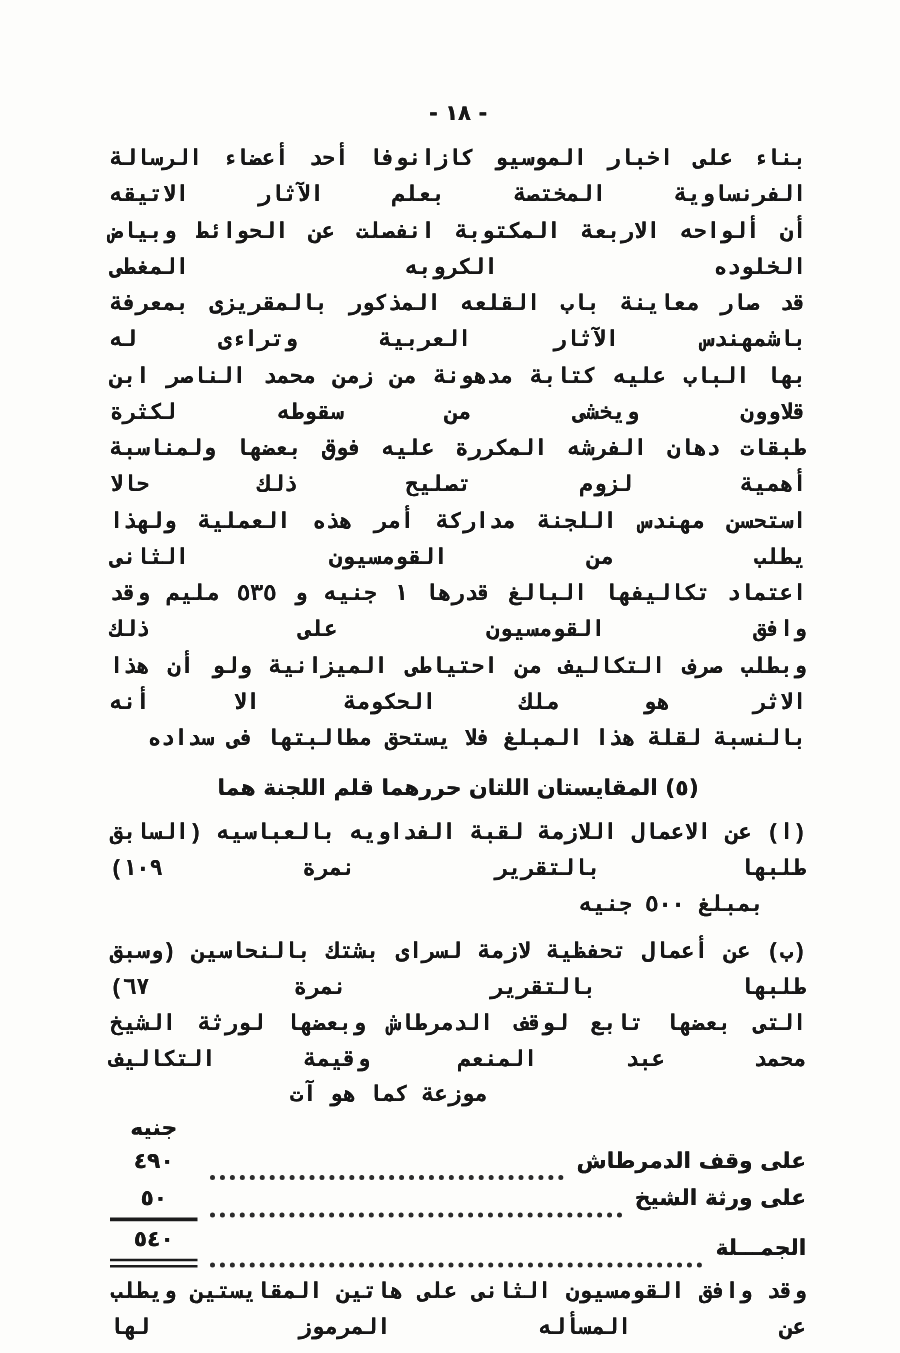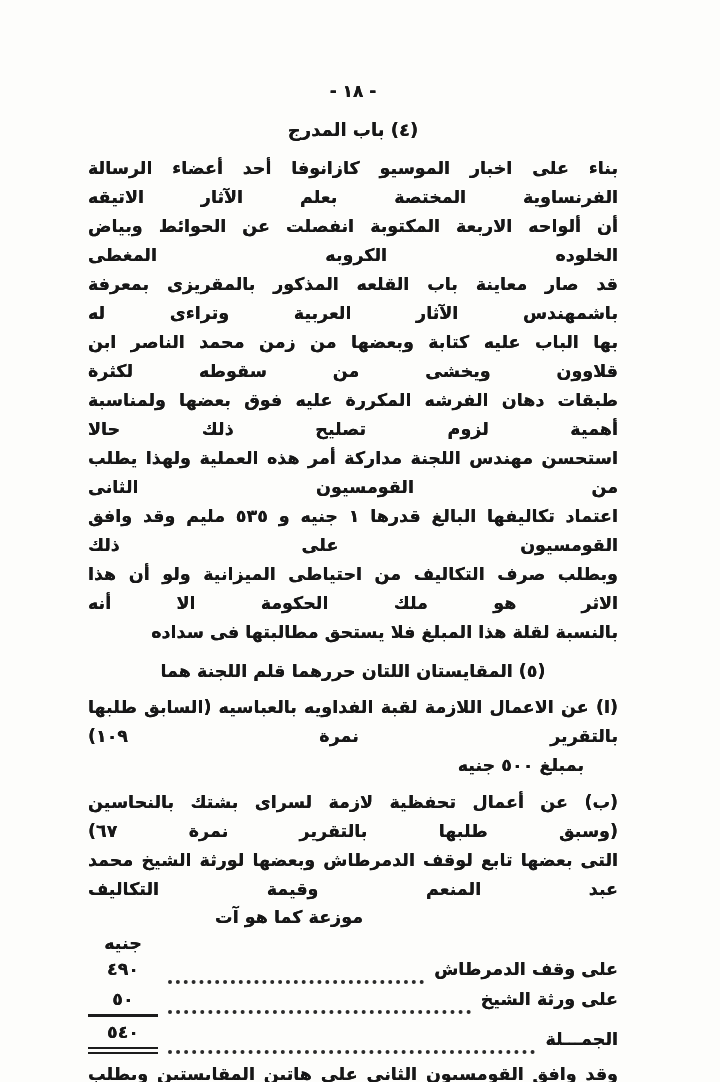--- a/index.html
+++ b/index.html
@@ -6,32 +6,32 @@
   body{
     width:720px;height:1082px;
     background:#fdfdfb;
     font-family:"DejaVu Sans",sans-serif;
     color:#171717;
     overflow:hidden;
   }
   .page{
     box-sizing:border-box;
     width:720px;height:968px;
-    padding:78px 102px 0 88px;
+    padding:78px 75px 0 88px;
     direction:rtl;
     text-shadow:0 0 .5px #1a1a1a;
   }
   .center{text-align:center;}
   .pageno{
     font-size:17px;font-weight:700;letter-spacing:2px;
     height:26px;line-height:26px;
   }
   .h4{font-size:18px;font-weight:700;margin-top:12px;height:28px;line-height:28px;}
   .h5{font-size:17.5px;font-weight:700;margin-top:10px;height:28px;line-height:28px;}
-  .para{margin-top:10px;}
+  .para{margin-top:10px;font-family:Liberation Mono, monospace;}
   .jline{
     font-size:17.5px;font-weight:700;line-height:29px;
     text-align:justify;text-align-last:justify;
     word-spacing:1px;white-space:normal;
   }
   .lastline{
     font-size:17.5px;font-weight:700;line-height:29px;
     text-align:right;
   }
   .indent-right{padding-right:34px;}
@@ -57,27 +57,26 @@
   }
   .closing{margin-top:6px;}
 </style>
 </head>
 <body>
 
 <div class="page">
 
   <div class="pageno center">- ١٨ -</div>
 
-  <div class="h4 center">(٤) باب المدرج</div>
 
   <div class="para">
     <div class="jline">بناء على اخبار الموسيو كازانوفا أحد أعضاء الرسالة الفرنساوية المختصة بعلم الآثار الاتيقه</div>
     <div class="jline">أن ألواحه الاربعة المكتوبة انفصلت عن الحوائط وبياض الخلوده الكروبه المغطى</div>
     <div class="jline">قد صار معاينة باب القلعه المذكور بالمقريزى بمعرفة باشمهندس الآثار العربية وتراءى له</div>
-    <div class="jline">بها الباب عليه كتابة وبعضها من زمن محمد الناصر ابن قلاوون ويخشى من سقوطه لكثرة</div>
+    <div class="jline">بها الباب عليه كتابة مدهونة من زمن محمد الناصر ابن قلاوون ويخشى من سقوطه لكثرة</div>
     <div class="jline">طبقات دهان الفرشه المكررة عليه فوق بعضها ولمناسبة أهمية لزوم تصليح ذلك حالا</div>
     <div class="jline">استحسن مهندس اللجنة مداركة أمر هذه العملية ولهذا يطلب من القومسيون الثانى</div>
     <div class="jline">اعتماد تكاليفها البالغ قدرها ١ جنيه و ٥٣٥ مليم وقد وافق القومسيون على ذلك</div>
     <div class="jline">وبطلب صرف التكاليف من احتياطى الميزانية ولو أن هذا الاثر هو ملك الحكومة الا أنه</div>
     <div class="lastline">بالنسبة لقلة هذا المبلغ فلا يستحق مطالبتها فى سداده</div>
   </div>
 
   <div class="h5 center">(٥) المقايستان اللتان حررهما قلم اللجنة هما</div>
 
   <div class="para" style="margin-top:8px">

